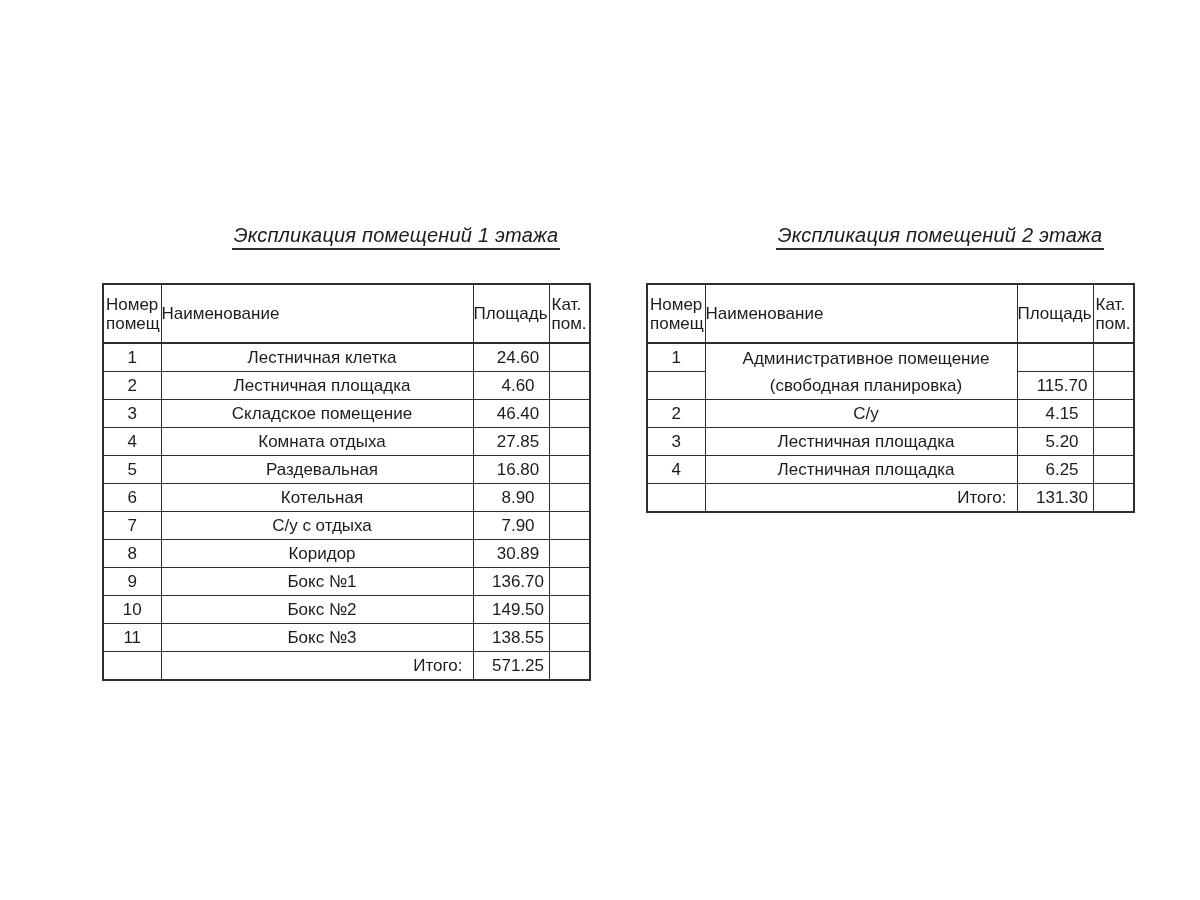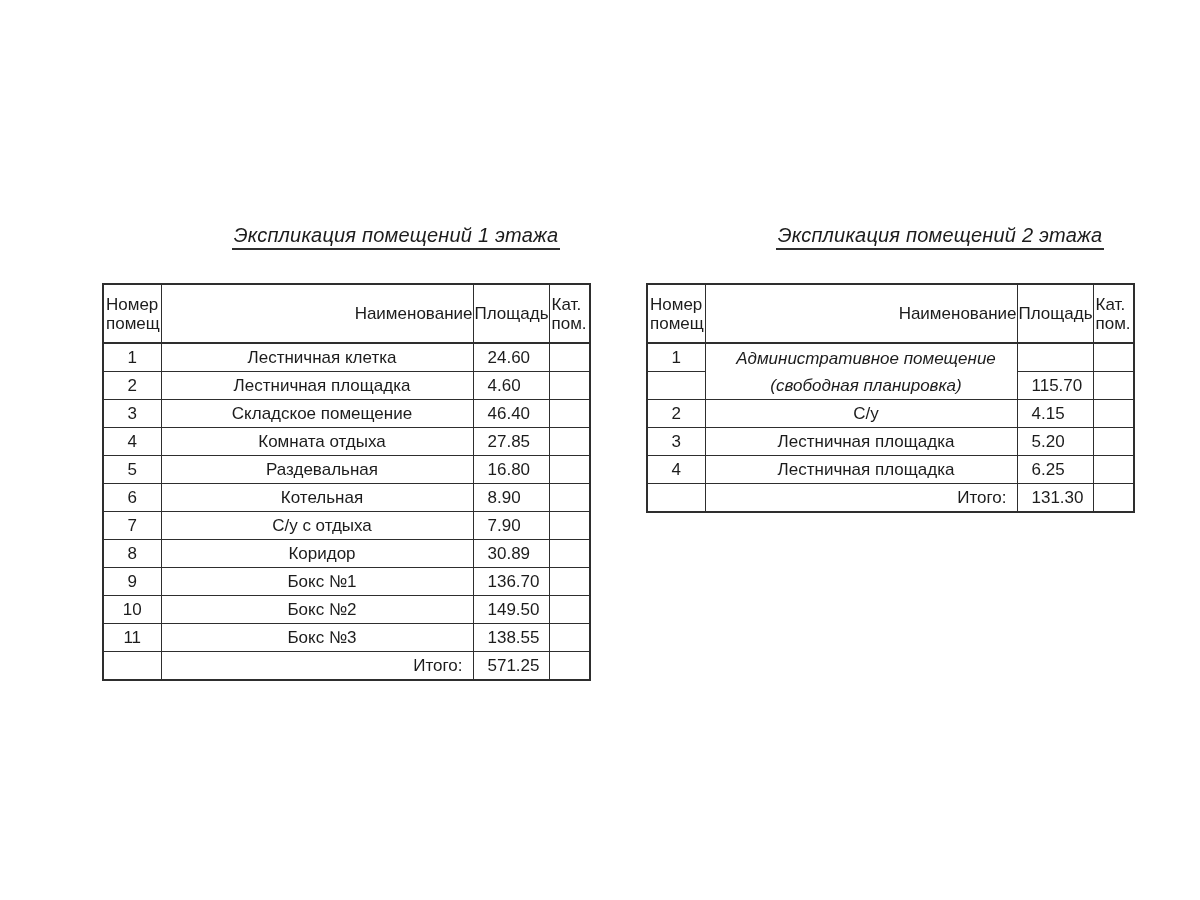--- a/index.html
+++ b/index.html
@@ -39,29 +39,29 @@
     border:1px solid #2e2e2e;
     font-size:17px; font-weight:normal;
     padding:0; overflow:hidden;
     background:#ffffff;
   }
   thead th {
     height:57px; border-bottom:2px solid #2e2e2e;
     vertical-align:middle; line-height:19px;
   }
   .h-left   { text-align:left; padding-left:2px; white-space:pre-line; }
-  .h-center { text-align:right; }
+  .h-center { text-align:left; }
 
   tbody td { height:27px; vertical-align:middle; }
   .c-num   { text-align:center; }
   .c-name  { text-align:center; padding-left:10px; }
-  .c-area  { text-align:left;padding-left:14px; }
+  .c-area  { text-align:center;padding-left:14px; }
   .c-cat   {}
   .c-total { text-align:right; padding-right:10px; padding-left:12px; }
-  .nm-line { height:27px; line-height:27px;font-style:italic; }
+  .nm-line { height:27px; line-height:27px; }
 </style>
 </head>
 <body>
 
 <div class="section" id="section-floor1">
   <div class="table-title">
     <span class="title-text">Экспликация помещений 1 этажа</span>
   </div>
   <table class="expl-table">
     <colgroup>

